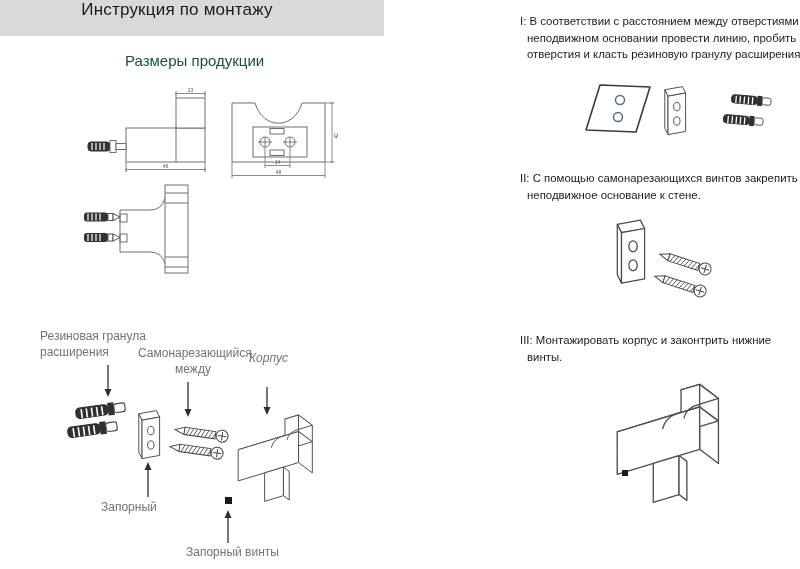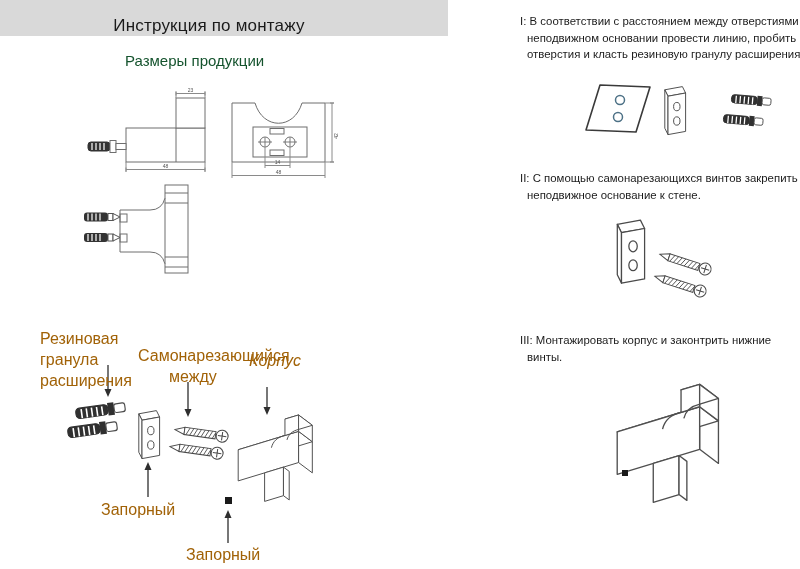--- a/index.html
+++ b/index.html
@@ -2,33 +2,33 @@
 <html><head>
 <meta charset="utf-8">
 <style>
   html,body{margin:0;padding:0;background:#fff;}
   .page{
     position:relative;width:800px;height:569px;background:#ffffff;
     font-family:"Liberation Sans",sans-serif;color:#1c1c1c;overflow:hidden;
   }
   .abs{position:absolute;}
   .header-bar{
-    left:0;top:0;width:448px;height:36px;background:#d9d9d9;
-    display:flex;align-items:flex-end;justify-content:center;
+    left:0;top:0;width:384px;height:36px;background:#d9d9d9;
+    display:flex;align-items:flex-start;justify-content:center;
   }
   .header-bar h1{
     margin:0;padding-right:30px;font-size:17px;font-weight:400;color:#1a1a1a;letter-spacing:.2px;
   }
   .subtitle{left:125px;top:52px;font-size:15px;color:#14532d;}
   .step{left:520px;width:282px;font-size:11.4px;line-height:1.45;color:#1b1b1b;
         padding-left:7px;text-indent:-7px;}
   .step-1{top:13px;}
   .step-2{top:170px;}
   .step-3{top:332px;}
-  .part-label{font-size:16px;color:#a16207;line-height:1.3;}
+  .part-label{font-size:12px;color:#737373;line-height:1.3;}
   .lbl-granule{left:40px;top:329px;width:118px;}
   .lbl-screw{left:138px;top:346px;width:110px;text-align:center;}
   .lbl-body{left:249px;top:351px;width:60px;font-style:italic;}
   .lbl-base{left:101px;top:500px;width:90px;}
   .lbl-lock{left:186px;top:545px;width:110px;}
   svg{display:block;}
   text.dim{font-family:"Liberation Sans",sans-serif;font-size:5px;fill:#555;}
 </style>
 </head>
 <body>

